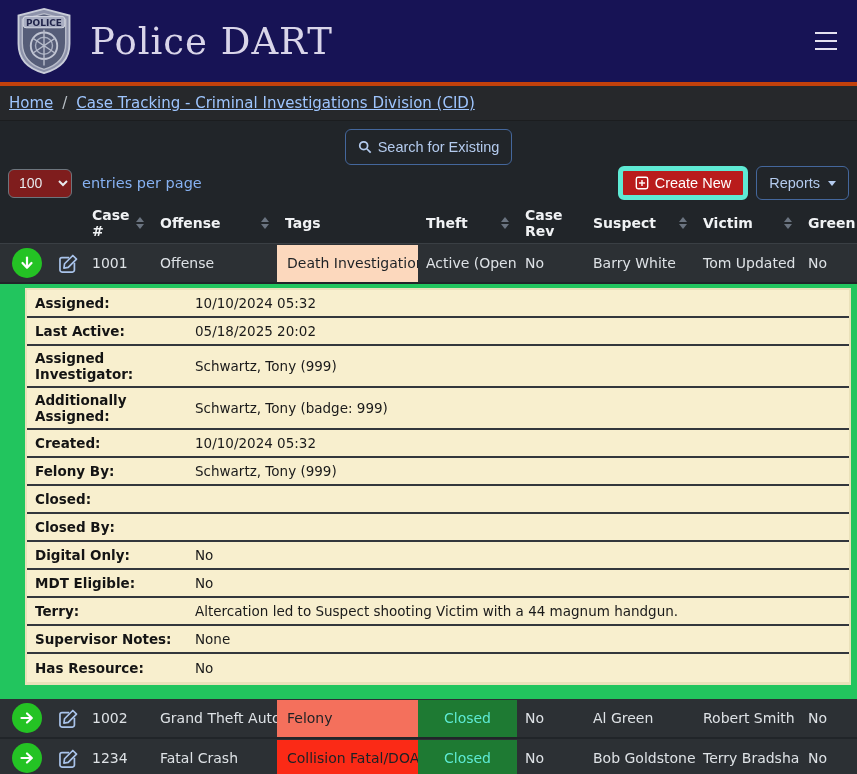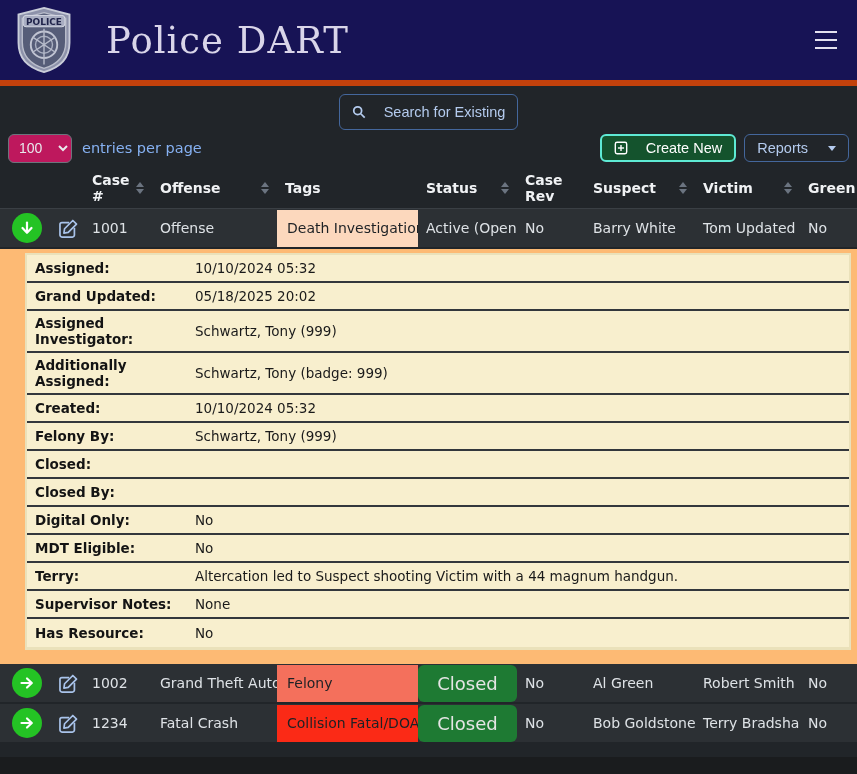--- a/index.html
+++ b/index.html
@@ -1,64 +1,64 @@
 <!DOCTYPE html>
 <html><head>
 <meta charset="utf-8">
 <style>
   * { margin:0; padding:0; box-sizing:border-box; }
   html,body { background:#121416; }
   body { font-family:"DejaVu Sans","Liberation Sans",sans-serif; }
   .page { width:857px; height:774px; background:#1a1c1e; overflow:hidden; position:relative; margin:0 auto; }
 
   
-  .app-header { height:86px; background:#171355; display:flex; align-items:center; padding:0 18px 0 12px; border-bottom:6px solid #c2410c; }
+  .app-header { height:86px; background:#171355; display:flex; align-items:center; padding:0 18px 0 12px; border-bottom:4px solid #c2410c; }
   .badge-logo { width:64px; height:68px; flex:0 0 auto; }
-  .app-title { font-family:"DejaVu Serif","Liberation Serif",serif; font-size:37px; color:#d9d5e9; margin-left:30px; font-weight:400; letter-spacing:1px; }
+  .app-title { font-family:"DejaVu Serif","Liberation Serif",serif; font-size:37px; color:#d9d5e9; margin-left:14px; font-weight:400; letter-spacing:1px; }
   .hamburger { margin-left:auto; background:none; border:none; cursor:pointer; display:flex; flex-direction:column; gap:6px; padding:6px 2px; }
   .hamburger span { display:block; width:22px; height:2px; background:#e4e1f0; }
 
   
   .content { background:#212529; min-height:671px; }
 
   .breadcrumb-bar { height:35px; background:#26282b; display:flex; align-items:center; gap:9px; padding:0 9px; font-size:15px; border-bottom:1px solid #1b1d1f; }
   .breadcrumb-bar a { color:#9ec5fe; text-decoration:underline; cursor:pointer; }
   .crumb-sep { color:#b9c0c6; }
 
   .search-row { display:flex; justify-content:center; padding-top:8px; height:44px; }
-  .btn { border-radius:6px; font-size:14.5px; cursor:pointer; display:inline-flex; align-items:center; gap:18px; }
+  .btn { border-radius:6px; font-size:14.5px; cursor:pointer; display:inline-flex; align-items:center; gap:6px; }
   .btn-outline { background:transparent; border:1px solid #44679c; color:#b4cbee; padding:4px 12px; }
-  .btn-primary { background:#14532d; border:2px solid #5eead4; color:#fff; padding:4px 12px; }
+  .btn-primary { background:#b91c1c; border:5px solid #5eead4; color:#fff; padding:4px 12px; }
 
   .controls-row { display:flex; align-items:center; padding:4px 8px 6px 8px; height:38px; }
-  .page-size { background:#be185d; color:#e8eaed; border:1px solid #6c757d; border-radius:6px; height:29px; width:64px; font-size:14px; padding:0 6px; }
+  .page-size { background:#7f1d1d; color:#e8eaed; border:1px solid #6c757d; border-radius:6px; height:29px; width:64px; font-size:14px; padding:0 6px; }
   .entries-label { color:#86b1f2; font-size:14.5px; margin-left:10px; }
   .controls-right { margin-left:auto; display:flex; gap:8px; }
   .caret-down { width:0; height:0; border-left:4px solid transparent; border-right:4px solid transparent; border-top:5px solid currentColor; display:inline-block; margin-left:2px; }
 
   
   table.cases { width:857px; border-collapse:collapse; table-layout:fixed; }
   table.cases th { background:#212529; color:#f0f2f4; font-size:14px; font-weight:bold; text-align:left; padding:4px 8px; height:27px; border-bottom:1px solid #3a3f44; }
   th .th-inner { display:flex; align-items:center; }
   th .th-label { flex:1 1 auto; }
   .sorter { display:flex; flex-direction:column; gap:2px; margin-left:4px; cursor:pointer; }
   .sorter i { display:block; width:0; height:0; border-left:4px solid transparent; border-right:4px solid transparent; }
   .sorter .up { border-bottom:5px solid #6b7480; }
   .sorter .dn { border-top:5px solid #6b7480; }
 
   tr.case-row { background:#2c3034; border-bottom:2px solid #212529; }
   tr.case-row td { color:#dee2e6; font-size:14px; padding:4px 8px; height:37px; vertical-align:middle; overflow:hidden; white-space:nowrap; }
   td.cell-flush { padding:0 !important; }
   .tag-fill { height:37px; display:flex; align-items:center; padding:0 10px; color:#1d2125; font-size:14px; white-space:nowrap; overflow:hidden; }
-  .status-fill { height:37px; display:flex; align-items:center; justify-content:center; color:#e5e5e5; font-size:18px;border-radius:6px; }
+  .status-fill { height:37px; display:flex; align-items:center; justify-content:center; color:#5eead4; font-size:14px; }
 
   .round-btn { width:30px; height:30px; border-radius:50%; border:none; background:#24c324; display:flex; align-items:center; justify-content:center; cursor:pointer; margin-left:4px; }
   .icon-btn { width:32px; height:30px; background:none; border:none; cursor:pointer; display:flex; align-items:center; justify-content:center; }
 
-  tr.detail-row td { background:#fdba74; padding:4px 6px 14px 25px;margin-left:20px; }
+  tr.detail-row td { background:#22c55e; padding:4px 6px 14px 25px;margin-left:20px; }
   .detail-panel { border:2px solid #eae1ba; border-bottom-width:3px; }
   .detail-line { display:grid; grid-template-columns:160px 1fr; background:#f8efce; border-bottom:2px solid #33373c; padding:4px 8px; min-height:28px; align-items:center; }
   .detail-line:last-child { border-bottom:none; }
   .detail-label { font-weight:bold; color:#141414; font-size:13.5px; }
   .detail-value { color:#1a1a1a; font-size:13.5px; }
 </style>
 </head>
 <body>
 
 <div class="page">
@@ -76,20 +76,25 @@
     <h1 class="app-title">Police DART</h1>
     <button class="hamburger" aria-label="menu">
       <span></span>
         <span></span>
         <span></span>
     </button>
   </header>
 
   <div class="content">
 
+    <nav class="breadcrumb-bar">
+      <a>Home</a>
+      <span class="crumb-sep">/</span>
+      <a>Case Tracking - Criminal Investigations Division (CID)</a>
+    </nav>
 
     <div class="search-row">
       <button class="btn btn-outline">
         <svg width="14" height="14" viewBox="0 0 16 16" fill="none" stroke="#b4cbee" stroke-width="2">
             <circle cx="6.5" cy="6.5" r="4.5"></circle>
             <line x1="10" y1="10" x2="14.5" y2="14.5"></line>
           </svg>
         <span>Search for Existing</span>
       </button>
     </div>
@@ -150,21 +155,21 @@
                 </span>
               </div>
             </th>
             <th>
               <div class="th-inner">
                 <span class="th-label">Tags</span>
               </div>
             </th>
             <th>
               <div class="th-inner">
-                <span class="th-label">Status</span>
+                <span class="th-label">Theft</span>
                 <span class="sorter">
                   <i class="up"></i>
                   <i class="dn"></i>
                 </span>
               </div>
             </th>
             <th>
               <div class="th-inner">
                 <span class="th-label">Case Rev</span>
               </div>
@@ -224,21 +229,21 @@
             <td>No</td>
           </tr>
           <tr class="detail-row">
             <td colspan="10">
               <div class="detail-panel">
                 <div class="detail-line">
                   <span class="detail-label">Assigned:</span>
                   <span class="detail-value">10/10/2024 05:32</span>
                 </div>
                 <div class="detail-line">
-                  <span class="detail-label">Grand Updated:</span>
+                  <span class="detail-label">Last Active:</span>
                   <span class="detail-value">05/18/2025 20:02</span>
                 </div>
                 <div class="detail-line">
                   <span class="detail-label">Assigned Investigator:</span>
                   <span class="detail-value">Schwartz, Tony (999)</span>
                 </div>
                 <div class="detail-line">
                   <span class="detail-label">Additionally Assigned:</span>
                   <span class="detail-value">Schwartz, Tony (badge: 999)</span>
                 </div>

